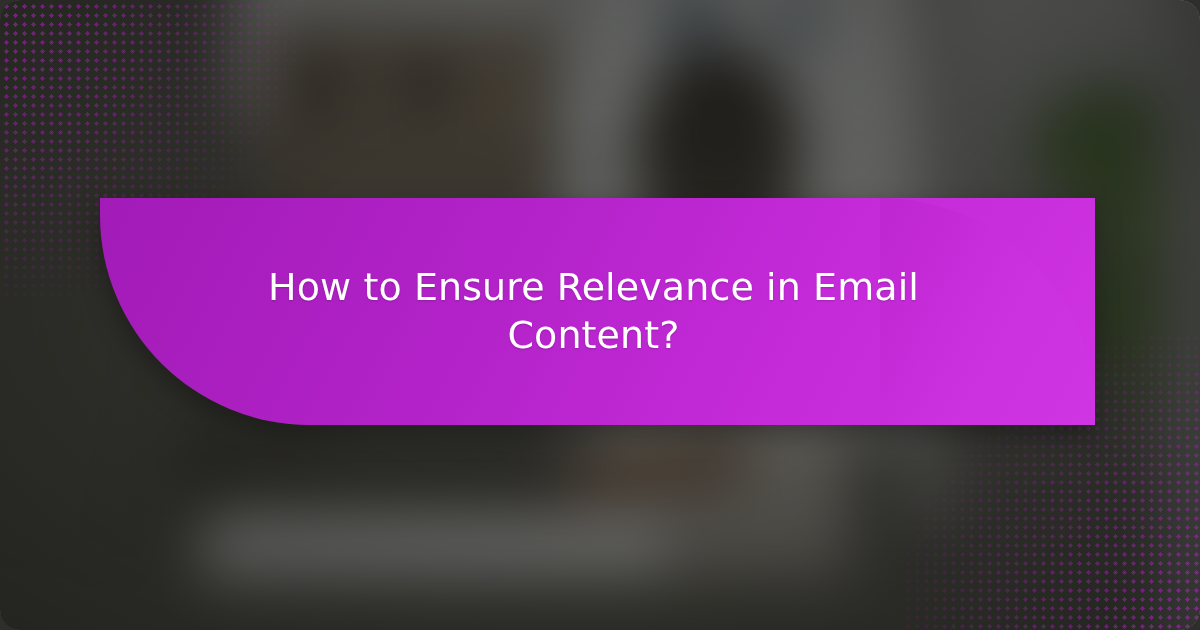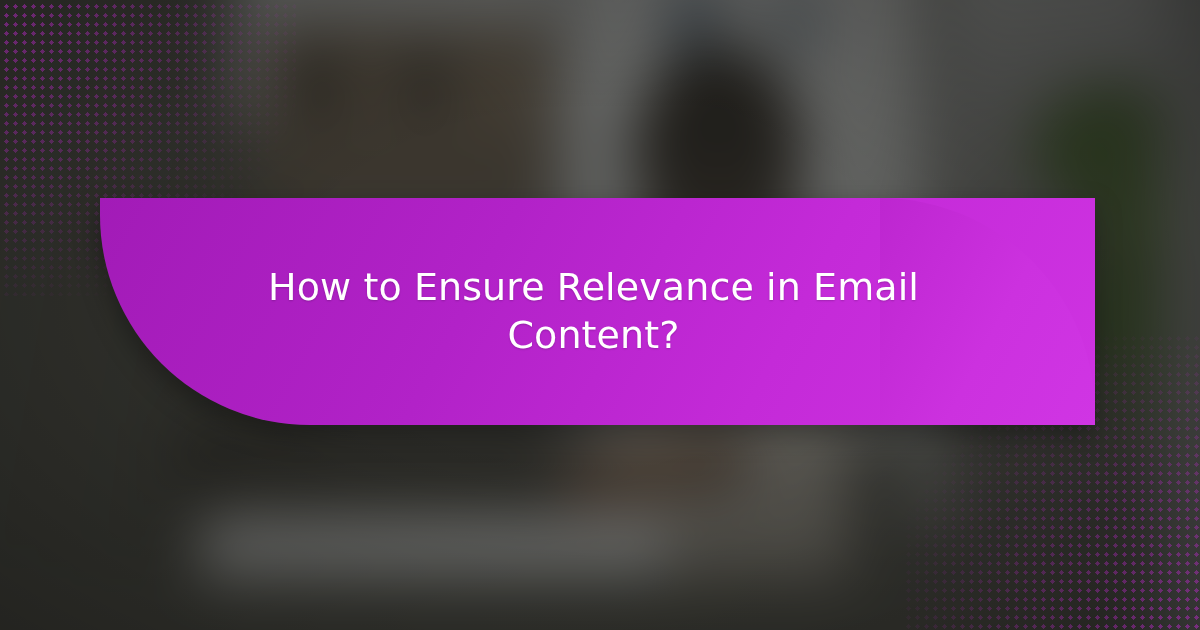--- a/index.html
+++ b/index.html
@@ -1,16 +1,16 @@
 <!DOCTYPE html>
 <html><head>
 <meta charset="utf-8">
 <title>Blog Header Card</title>
 <style>
-  * { margin:0; padding:0; box-sizing:border-box; }
+  * { margin:0; padding:0; box-sizing:border-box;border-radius:20px; }
 
   html, body {
     width:1200px; height:630px;
     overflow:hidden;
     background:#2e2e2b;
     font-family:"DejaVu Sans", sans-serif;
   }
 
   
   .canvas {

